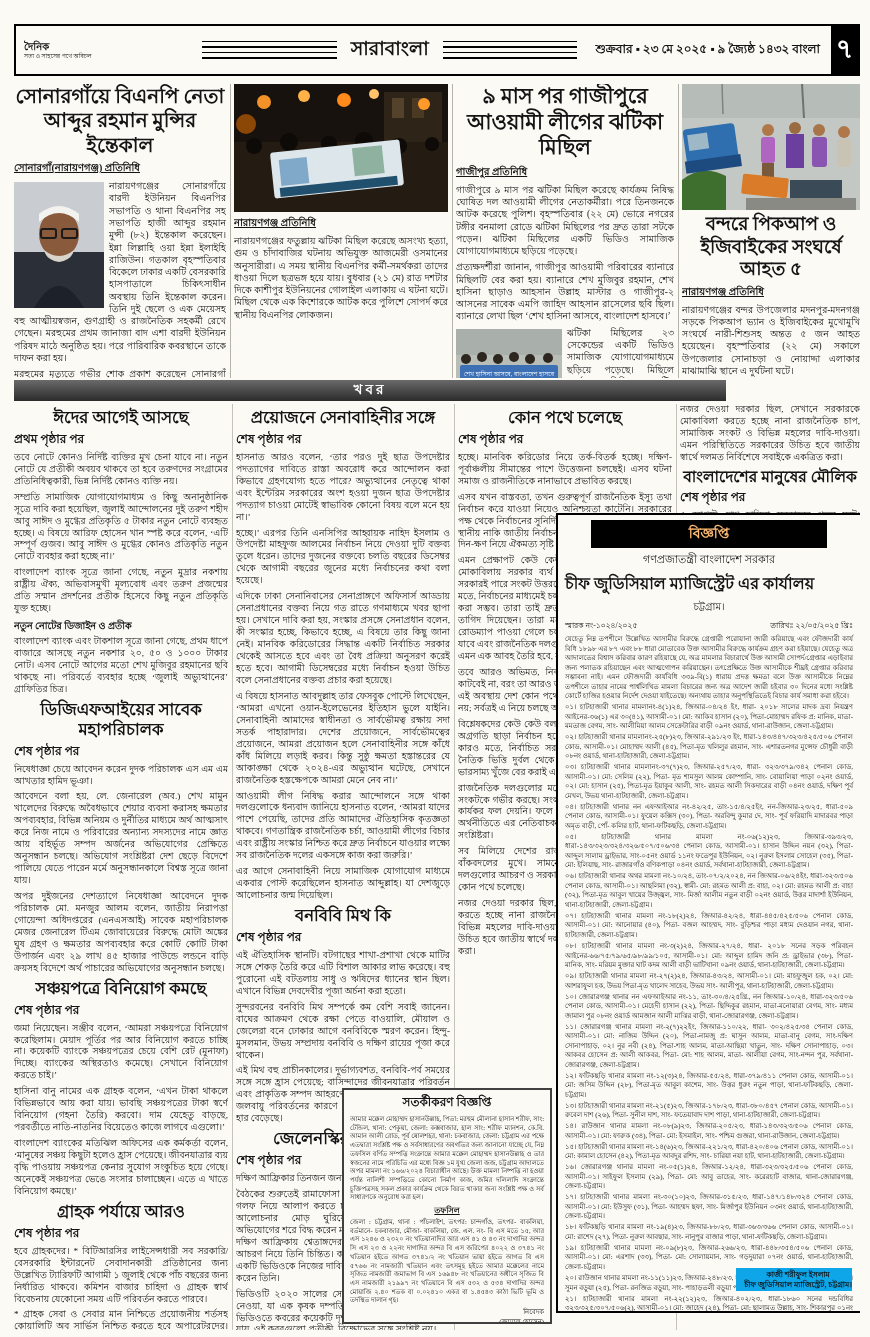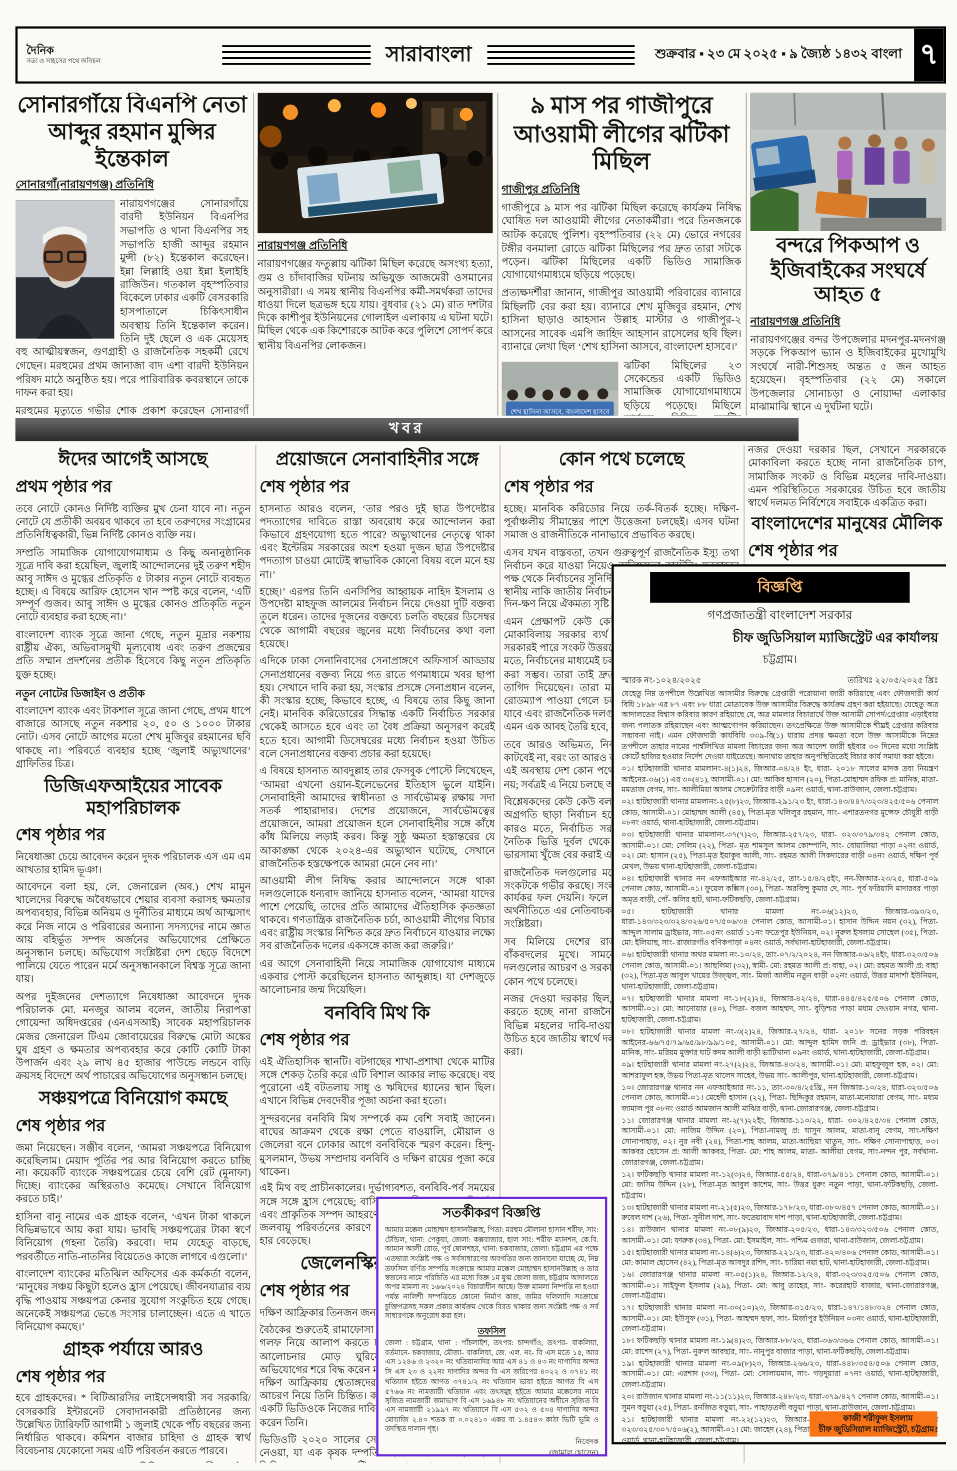--- a/index.html
+++ b/index.html
@@ -28,37 +28,37 @@
   .photo{background:#999;overflow:hidden;}
   .ph-left{float:left;margin:2px 5px 2px 0;}
   
   .band{position:absolute;left:14px;top:380px;width:712px;height:21px;
         background:linear-gradient(to bottom,#6a6a6a,#2b2b2b);display:flex;align-items:center;justify-content:center;}
   .band span{color:#fff;font-size:13.5px;font-weight:bold;letter-spacing:3px;}
   
   .botsec{position:absolute;left:14px;top:404px;width:846px;height:926px;overflow:hidden;}
   .col{position:absolute;top:0;height:926px;overflow:hidden;}
   .col h3{margin:4px 0 2px 0;text-align:center;font-size:16.5px;font-weight:900;line-height:1.2;}
-  .cont{font-size:15px;font-weight:bold;margin:1px 0 2px 0;}
+  .cont{font-size:12px;font-weight:bold;margin:1px 0 2px 0;}
   .col .para{font-size:9.2px;line-height:1.3;text-align:justify;margin:0 0 4px 0;}
   .subhead{font-size:9.6px;font-weight:bold;margin:1px 0 2px 0;}
   
   .notice{position:absolute;left:542px;top:109px;width:306px;height:800px;border:2px solid #000;
           background:#fbfaf5;box-sizing:border-box;padding:4px 7px;overflow:hidden;}
   .notice-titlebar{background:#000;color:#fdba74;text-align:center;font-size:14px;font-weight:bold;
                    margin:1px 26px 3px 26px;padding:2px 0;}
   .n-govt{text-align:center;font-size:11px;margin:1px 0;}
-  .n-office{text-align:right;font-size:12px;font-weight:900;margin:1px 0;}
+  .n-office{text-align:left;font-size:16px;font-weight:900;margin:1px 0;}
   .n-dist{text-align:center;font-size:10px;margin:0 0 3px 0;}
   .n-ref{display:flex;justify-content:space-between;font-size:7.6px;margin:1px 0 2px 0;}
   .n-intro,.entry{font-size:6.9px;line-height:1.38;text-align:justify;margin:0 0 1.5px 0;}
-  .notice-sig{position:absolute;right:8px;bottom:5px;text-align:center;font-size:7.6px;font-weight:bold;
-              background:#f97316;padding:2px 0 0 8px;line-height:1.4;}
-  
-  .warning{position:absolute;left:328px;top:684px;width:210px;height:236px;border:2px solid #6d28d9;
+  .notice-sig{position:absolute;right:8px;bottom:20px;text-align:center;font-size:7.6px;font-weight:bold;
+              background:#0ea5e9;padding:2px 0 0 8px;line-height:1.4;}
+  
+  .warning{position:absolute;left:328px;top:684px;width:210px;height:236px;border:2px solid #404040;
            background:#fbfaf5;box-sizing:border-box;padding:3px 6px;overflow:hidden;}
   .w-title{text-align:center;font-size:12px;font-weight:900;margin:0 0 2px 0;}
   .w-body{font-size:6.5px;line-height:1.34;text-align:justify;margin:0 0 2px 0;}
   .w-sub{text-align:center;font-size:8px;font-weight:bold;text-decoration:underline;margin:1px 0;font-family:Liberation Serif, serif;}
   .w-sig{text-align:right;font-size:6.8px;line-height:1.4;margin-top:2px;}
 </style>
 </head>
 <body>
 
 <div class="page">

